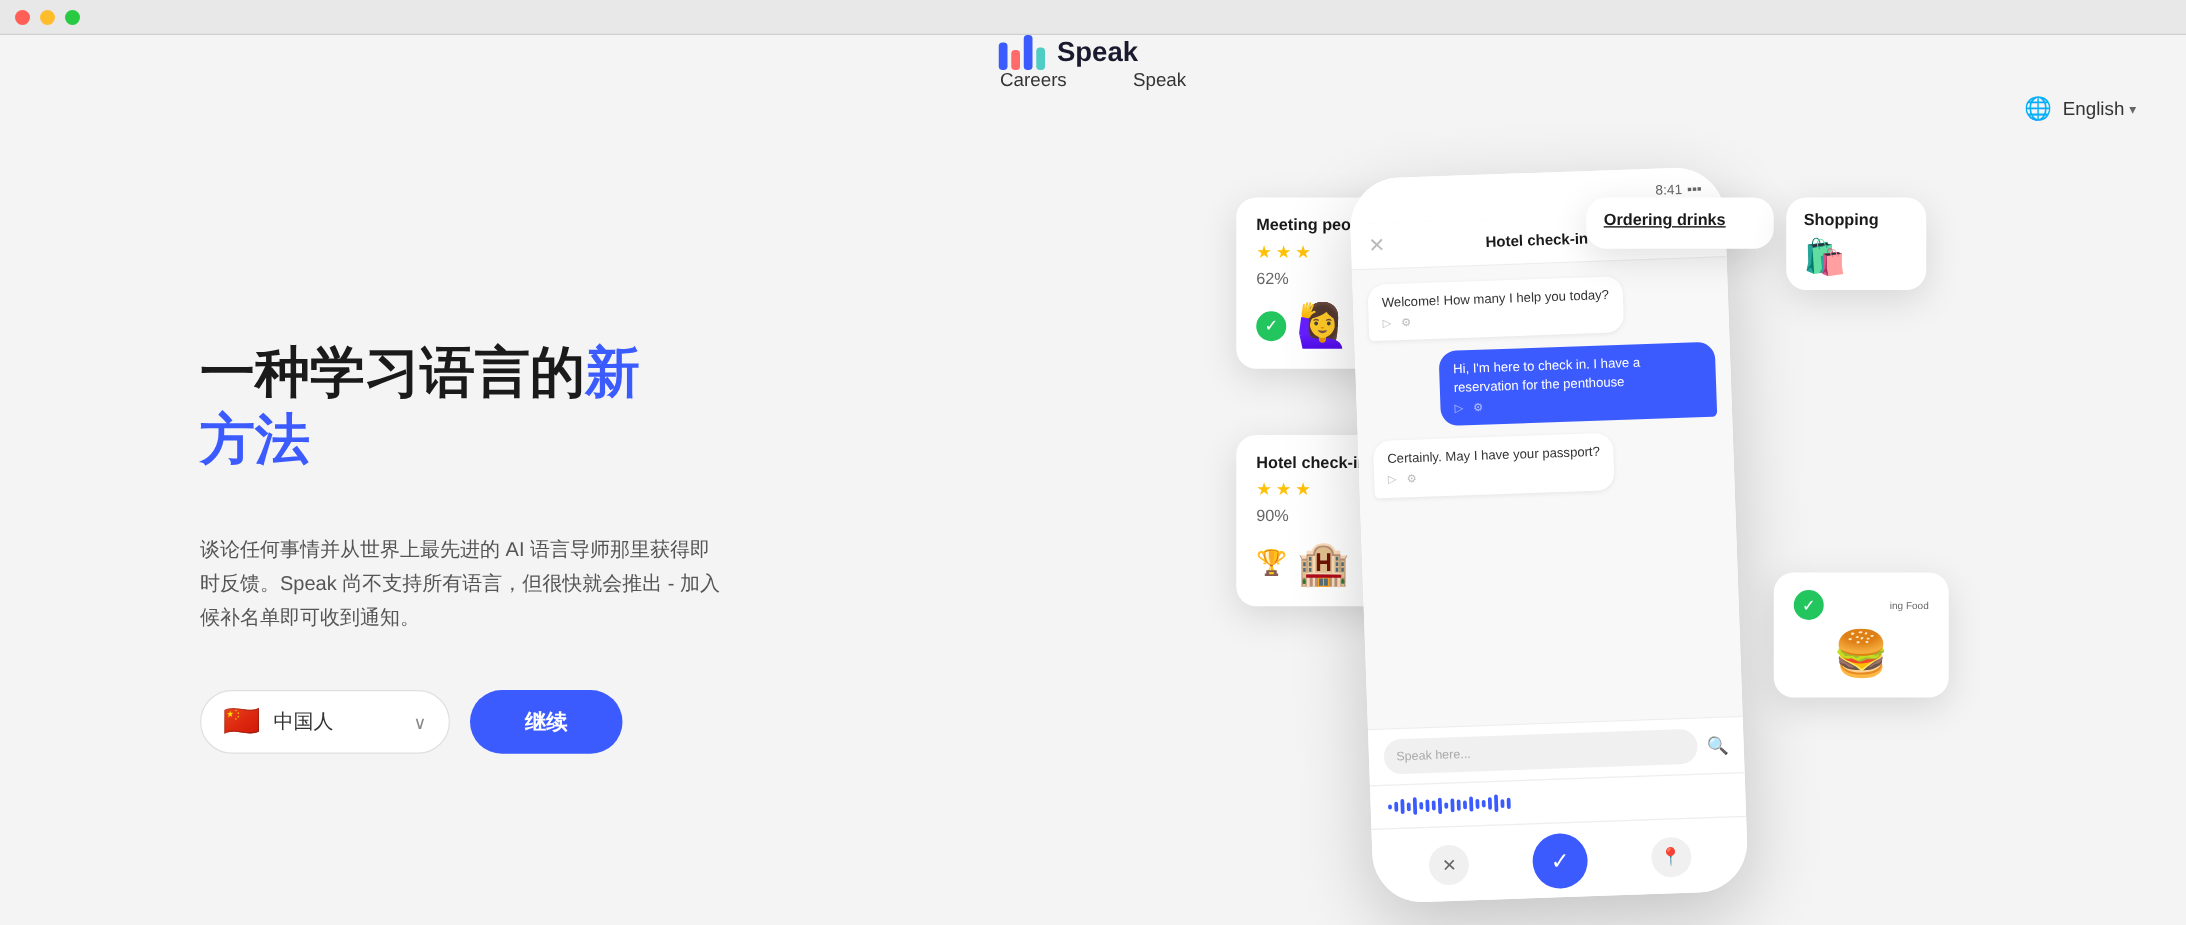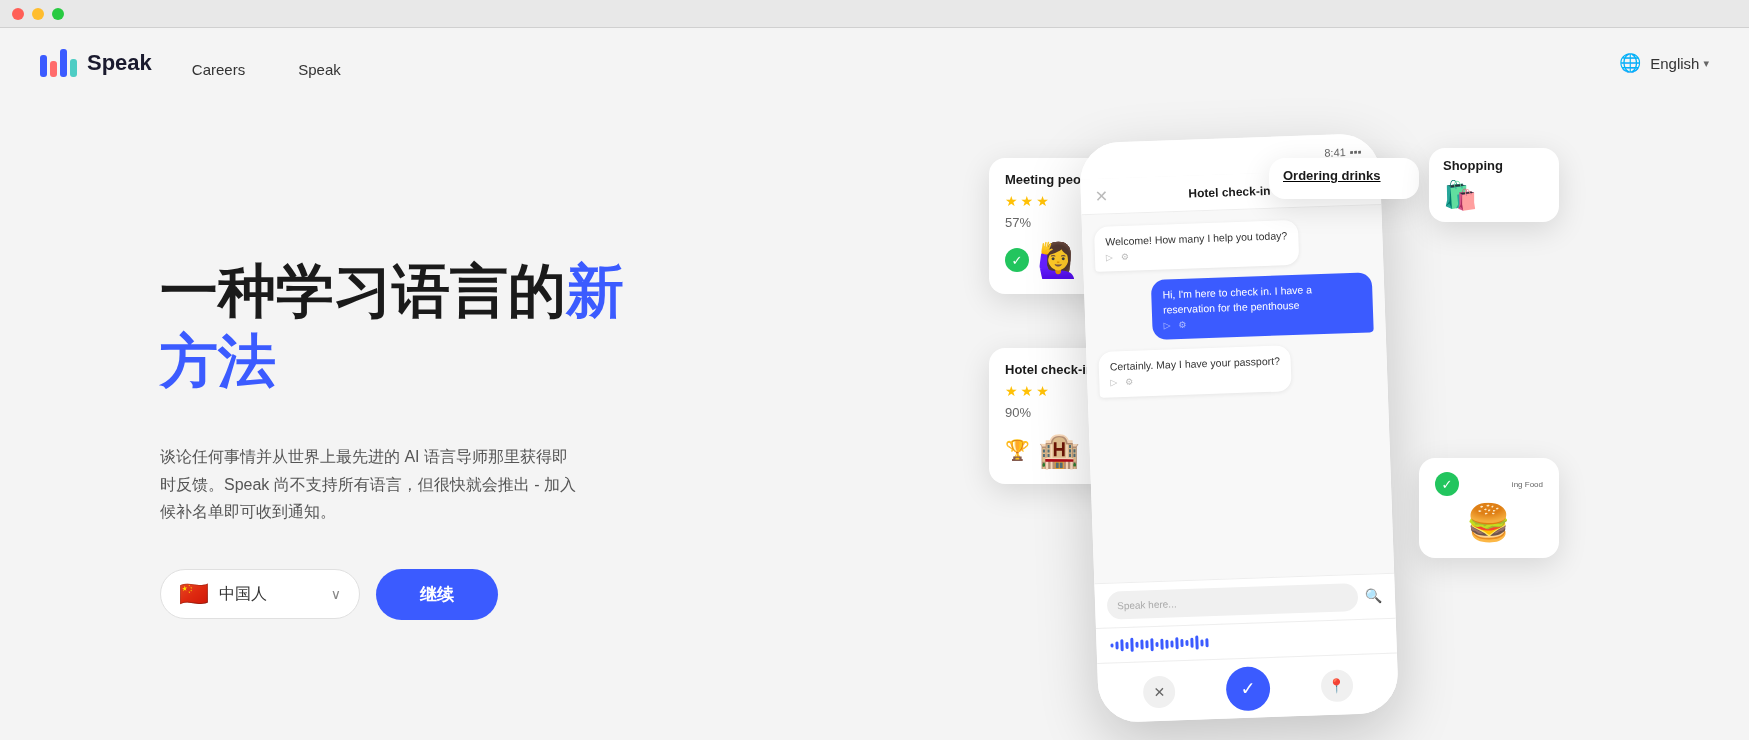--- a/index.html
+++ b/index.html
@@ -35,20 +35,21 @@
       position: relative;
     }
 
     
     .navbar {
       display: flex;
       align-items: center;
       padding: 0 40px;
       height: 70px;
       background: #f4f4f4;
+      flex-direction: column;
     }
     .logo {
       display: flex;
       align-items: center;
       gap: 10px;
       margin-right: 40px;
     }
     .logo-icon {
       display: flex;
       align-items: flex-end;
@@ -65,21 +66,20 @@
     .logo-bar:nth-child(4) { height: 18px; background: #4ecdc4; }
     .logo-text {
       font-size: 22px;
       font-weight: 700;
       color: #1a1a2e;
     }
     .nav-links {
       display: flex;
       gap: 53px;
       flex: 1;
-      margin-top: 13px;
     }
     .nav-link {
       font-size: 15px;
       color: #333;
       text-decoration: none;
       font-weight: 400;
     }
     .nav-right {
       display: flex;
       align-items: center;
@@ -109,21 +109,21 @@
       align-items: center;
       padding: 40px 40px 0 160px;
       min-height: 640px;
       position: relative;
     }
     .hero-content {
       flex: 0 0 500px;
       max-width: 500px;
     }
     .hero-title {
-      font-size: 58px;
+      font-size: 44px;
       font-weight: 800;
       line-height: 1.2;
       color: #1a1a1a;
       margin-bottom: 48px;
     }
     .hero-title-blue {
       color: #3b5bff;
     }
     .hero-subtitle {
       font-size: 16px;
@@ -391,23 +391,23 @@
     }
 
     
     .card-ordering {
       top: 80px;
       left: 320px;
       width: 150px;
       text-decoration: underline;
     }
     .card-shopping {
-      top: 70px;
+      top: 80px;
       left: 480px;
-      width: 130px;
+      width: 112px;
     }
     
     .card-food {
       top: 380px;
       left: 470px;
       width: 140px;
     }
     .card-food-inner {
       display: flex;
       flex-direction: column;
@@ -473,21 +473,21 @@
 
     <div class="phone-area">
 
       <div class="card card-meeting">
         <div class="card-title">Meeting people</div>
         <div class="card-stars">
           <span class="star">★</span>
           <span class="star">★</span>
           <span class="star">★</span>
         </div>
-        <div class="card-percent">57%</div>
+        <div class="card-percent">62%</div>
         <div class="card-emoji-row">
           <div class="check-circle">✓</div>
           <span class="card-emoji">🙋‍♀️</span>
         </div>
       </div>
 
       <div class="card card-hotel">
         <div class="card-title">Hotel check-in</div>
         <div class="card-stars">
           <span class="star">★</span>

